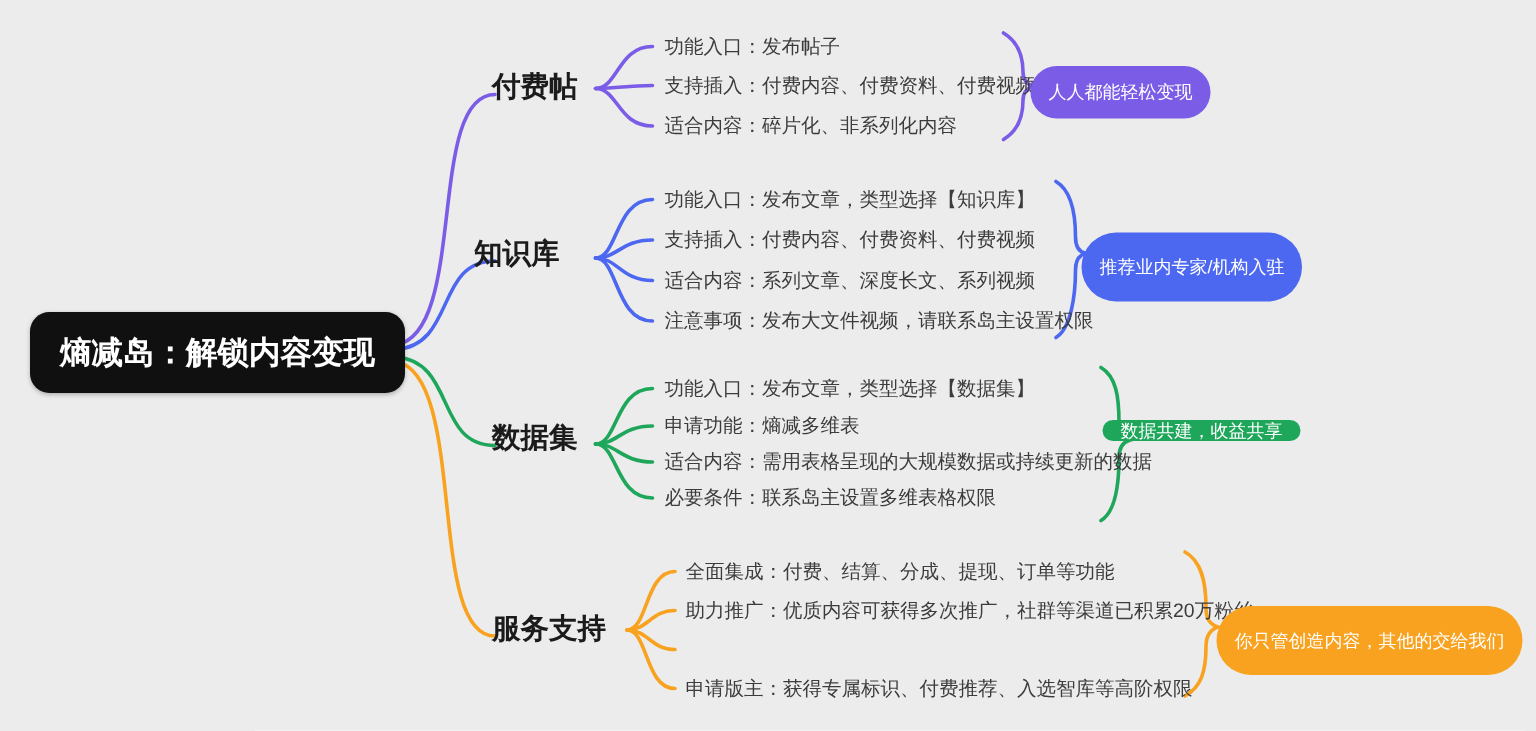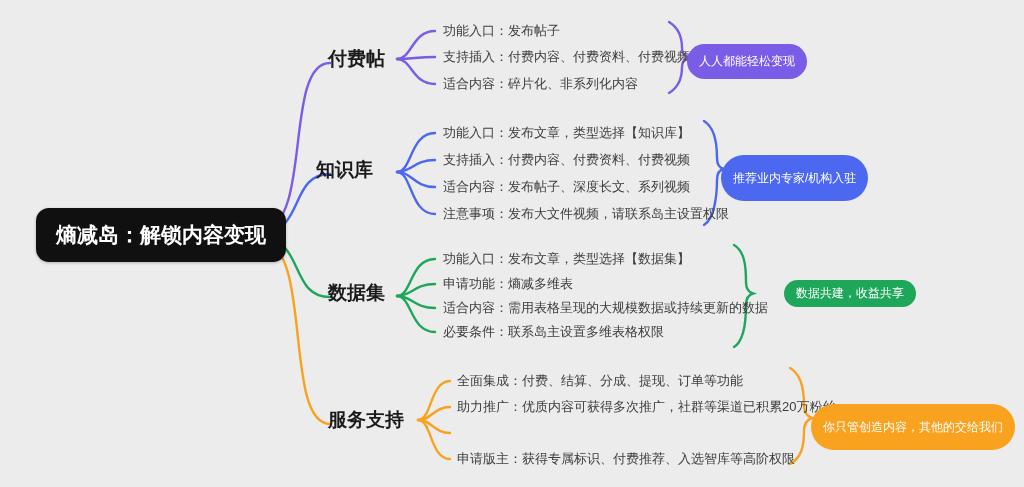--- a/index.html
+++ b/index.html
@@ -12,21 +12,21 @@
     overflow: hidden;
   }
   svg.edges {
     position: absolute;
     left: 0; top: 0;
     pointer-events: none;
   }
   svg.edges path { fill: none; stroke-width: 2.4; stroke-linecap: round; }
   .root-node {
     position: absolute;
-    left: 36px; top: 208px;
+    left: 20px; top: 208px;
     width: 250px; height: 54px;
     border-radius: 13px;
     display: flex; align-items: center; justify-content: center;
     color: #ffffff;
     font-size: 21px; font-weight: bold;
     white-space: nowrap;
     box-shadow: 0 1px 3px rgba(0,0,0,0.25);
   }
   .topic {
     position: absolute;
@@ -46,21 +46,21 @@
     position: absolute;
     display: inline-flex; align-items: center; justify-content: center;
     border-radius: 99px;
     color: #ffffff;
     font-size: 12px;
     padding: 0 12px;
     white-space: nowrap;
   }
   .badge.b1 { left: 687px; top: 44px;  height: 35px; }
   .badge.b2 { left: 721px; top: 155px; height: 46px; }
-  .badge.b3 { left: 784px; top: 280px; height: 27px; }
+  .badge.b3 { left: 735px; top: 280px; height: 14px; }
   .badge.b4 { left: 811px; top: 404px; height: 46px; }
 
   .topic.t1 { left: 328px; top: 48px;  }
   .topic.t2 { left: 316px; top: 159px; }
   .topic.t3 { left: 328px; top: 282px; }
   .topic.t4 { left: 328px; top: 409px; }
 
   .item.s1r0 { left: 443px; top: 23px;  }
   .item.s1r1 { left: 443px; top: 49px;  }
   .item.s1r2 { left: 443px; top: 76px;  }
@@ -131,21 +131,21 @@
   <div class="topic t2">知识库</div>
   <div class="topic t3">数据集</div>
   <div class="topic t4">服务支持</div>
 
   <div class="item s1r0">功能入口：发布帖子</div>
   <div class="item s1r1">支持插入：付费内容、付费资料、付费视频</div>
   <div class="item s2r0">功能入口：发布文章，类型选择【知识库】</div>
 
   <div class="item s1r2">适合内容：碎片化、非系列化内容</div>
   <div class="item s2r1">支持插入：付费内容、付费资料、付费视频</div>
-  <div class="item s2r2">适合内容：发布帖子、深度长文、系列视频</div>
+  <div class="item s2r2">适合内容：系列文章、深度长文、系列视频</div>
   <div class="item s2r3">注意事项：发布大文件视频，请联系岛主设置权限</div>
 
   <div class="item s3r0">功能入口：发布文章，类型选择【数据集】</div>
   <div class="item s3r1">申请功能：熵减多维表</div>
   <div class="item s3r2">适合内容：需用表格呈现的大规模数据或持续更新的数据</div>
   <div class="item s3r3">必要条件：联系岛主设置多维表格权限</div>
 
   <div class="item s4r0">全面集成：付费、结算、分成、提现、订单等功能</div>
   <div class="item s4r1">助力推广：优质内容可获得多次推广，社群等渠道已积累20万粉丝</div>
   <div class="item s4r3">申请版主：获得专属标识、付费推荐、入选智库等高阶权限</div>

